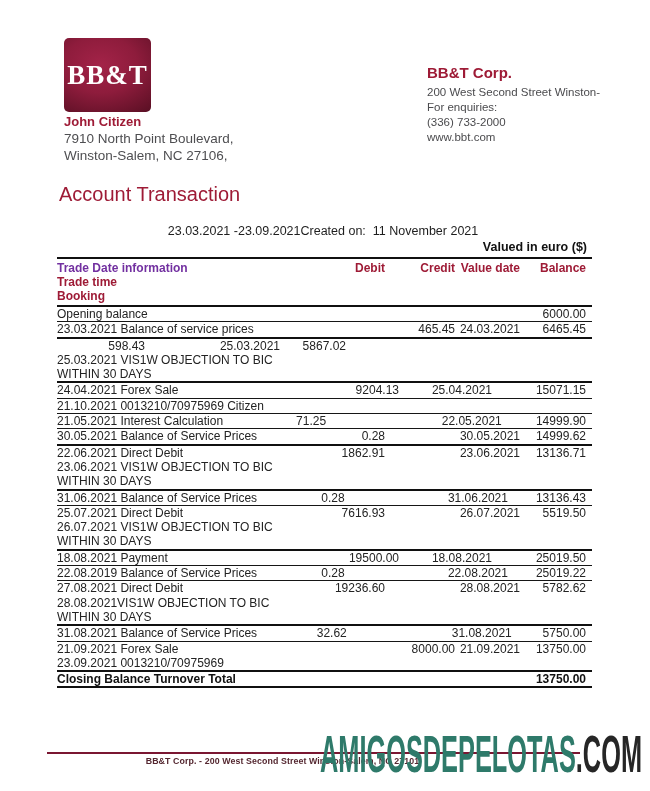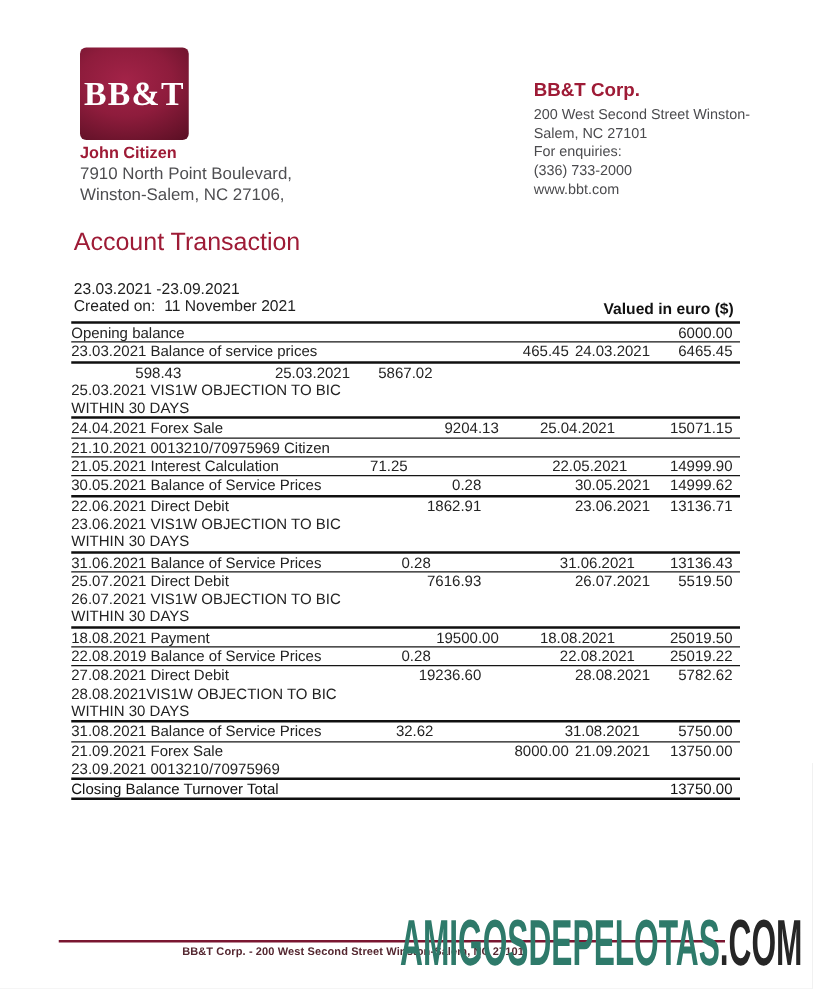--- a/index.html
+++ b/index.html
@@ -26,38 +26,38 @@
   .cust-line2 { left:64px; top:148px; font-size:13.5px; color:#4e4e51; }
 
   .bank-block { left:427px; top:44px; width:185px;margin-top:20px; }
   .bank-name { font-size:15px; font-weight:bold; color:var(--brand-red); margin-bottom:4px; }
   .bank-line { font-size:11.5px; color:#4b4b4e; line-height:15px; }
 
   
   .title { left:59px; top:183px; font-size:20px; color:var(--brand-red); }
   .meta-row {
     left:59px; top:224px; width:528px; display:flex; justify-content:center;
-    font-size:12.5px; color:#1e1e1e;flex-direction:column;
+    font-size:12.5px; color:#1e1e1e;
   }
   .created span { margin-left:7px; }
   .valued { top:240px; right:63px; font-size:12.5px; font-weight:bold; color:#111; }
 
   
   .ttable { left:57px; top:257px; width:535px; border-top:2.8px solid #101010; }
   .thead { border-bottom:2.4px solid #101010; padding:2px 0 2px; }
   .hrow { display:flex; font-size:12px; font-weight:bold; line-height:14px; color:var(--brand-red); }
   .h-desc { flex:1; color:var(--purple); }
   .hl { font-size:12px; font-weight:bold; line-height:14px; color:var(--brand-red); }
   .c-desc { flex:1; white-space:nowrap; overflow:visible; }
   .c-debit { width:88px; text-align:right; }
   .c-credit { width:70px; text-align:right; }
   .c-date { width:65px; text-align:right; }
   .c-bal { width:72px; text-align:right; padding-right:6px; }
   .trow { display:flex; font-size:12px; line-height:14.3px; color:#232323; }
-  .trow.bold { font-weight:normal; color:#111; }
+  .trow.bold { font-weight:bold; color:#111; }
   .line-thin { border-bottom:1.3px solid #161616;gap:28px; }
   .line-thick { border-bottom:2.6px solid #101010; }
 
   
   .footer-rule { left:47px; top:752px; width:533px; height:2.2px; background:#7a1631; }
   .footer-text {
     left:0; top:756px; width:565px; text-align:center;
     font-size:8.8px; font-weight:bold; color:#542730; letter-spacing:0.1px;
   }
   .watermark { left:320px; top:729px; width:328px; height:50px; }
@@ -71,36 +71,46 @@
   <div class="abs logo">
     <span class="logo-text">BB&amp;T</span>
   </div>
   <div class="abs customer-name">John Citizen</div>
   <div class="abs cust-line1">7910 North Point Boulevard,</div>
   <div class="abs cust-line2">Winston-Salem, NC 27106,</div>
 
   <div class="abs bank-block">
     <div class="bank-name">BB&amp;T Corp.</div>
     <div class="bank-line">200 West Second Street Winston-</div>
-    <div class="bank-line">Salem, NC 27101</div>
     <div class="bank-line">For enquiries:</div>
     <div class="bank-line">(336) 733-2000</div>
     <div class="bank-line">www.bbt.com</div>
   </div>
 
   <div class="abs title">Account Transaction</div>
   <div class="abs meta-row">
     <div>23.03.2021 -23.09.2021</div>
     <div class="created">
       <span style="margin-left:0">Created on:</span><span>11 November 2021</span>
     </div>
   </div>
   <div class="abs valued">Valued in euro ($)</div>
 
   <div class="abs ttable">
+    <div class="thead">
+      <div class="hrow">
+        <div class="h-desc">Trade Date information</div>
+        <div class="c-debit hl">Debit</div>
+        <div class="c-credit hl">Credit</div>
+        <div class="c-date hl">Value date</div>
+        <div class="c-bal hl">Balance</div>
+      </div>
+      <div class="hl">Trade time</div>
+      <div class="hl">Booking</div>
+    </div>
     <div>
         <div class="trow line-thin">
           <div class="c-desc">Opening balance</div>
           <div class="c-debit"></div>
           <div class="c-credit"></div>
           <div class="c-date"></div>
           <div class="c-bal">6000.00</div>
         </div>
         <div class="trow line-thick">
           <div class="c-desc">23.03.2021 Balance of service prices</div>

